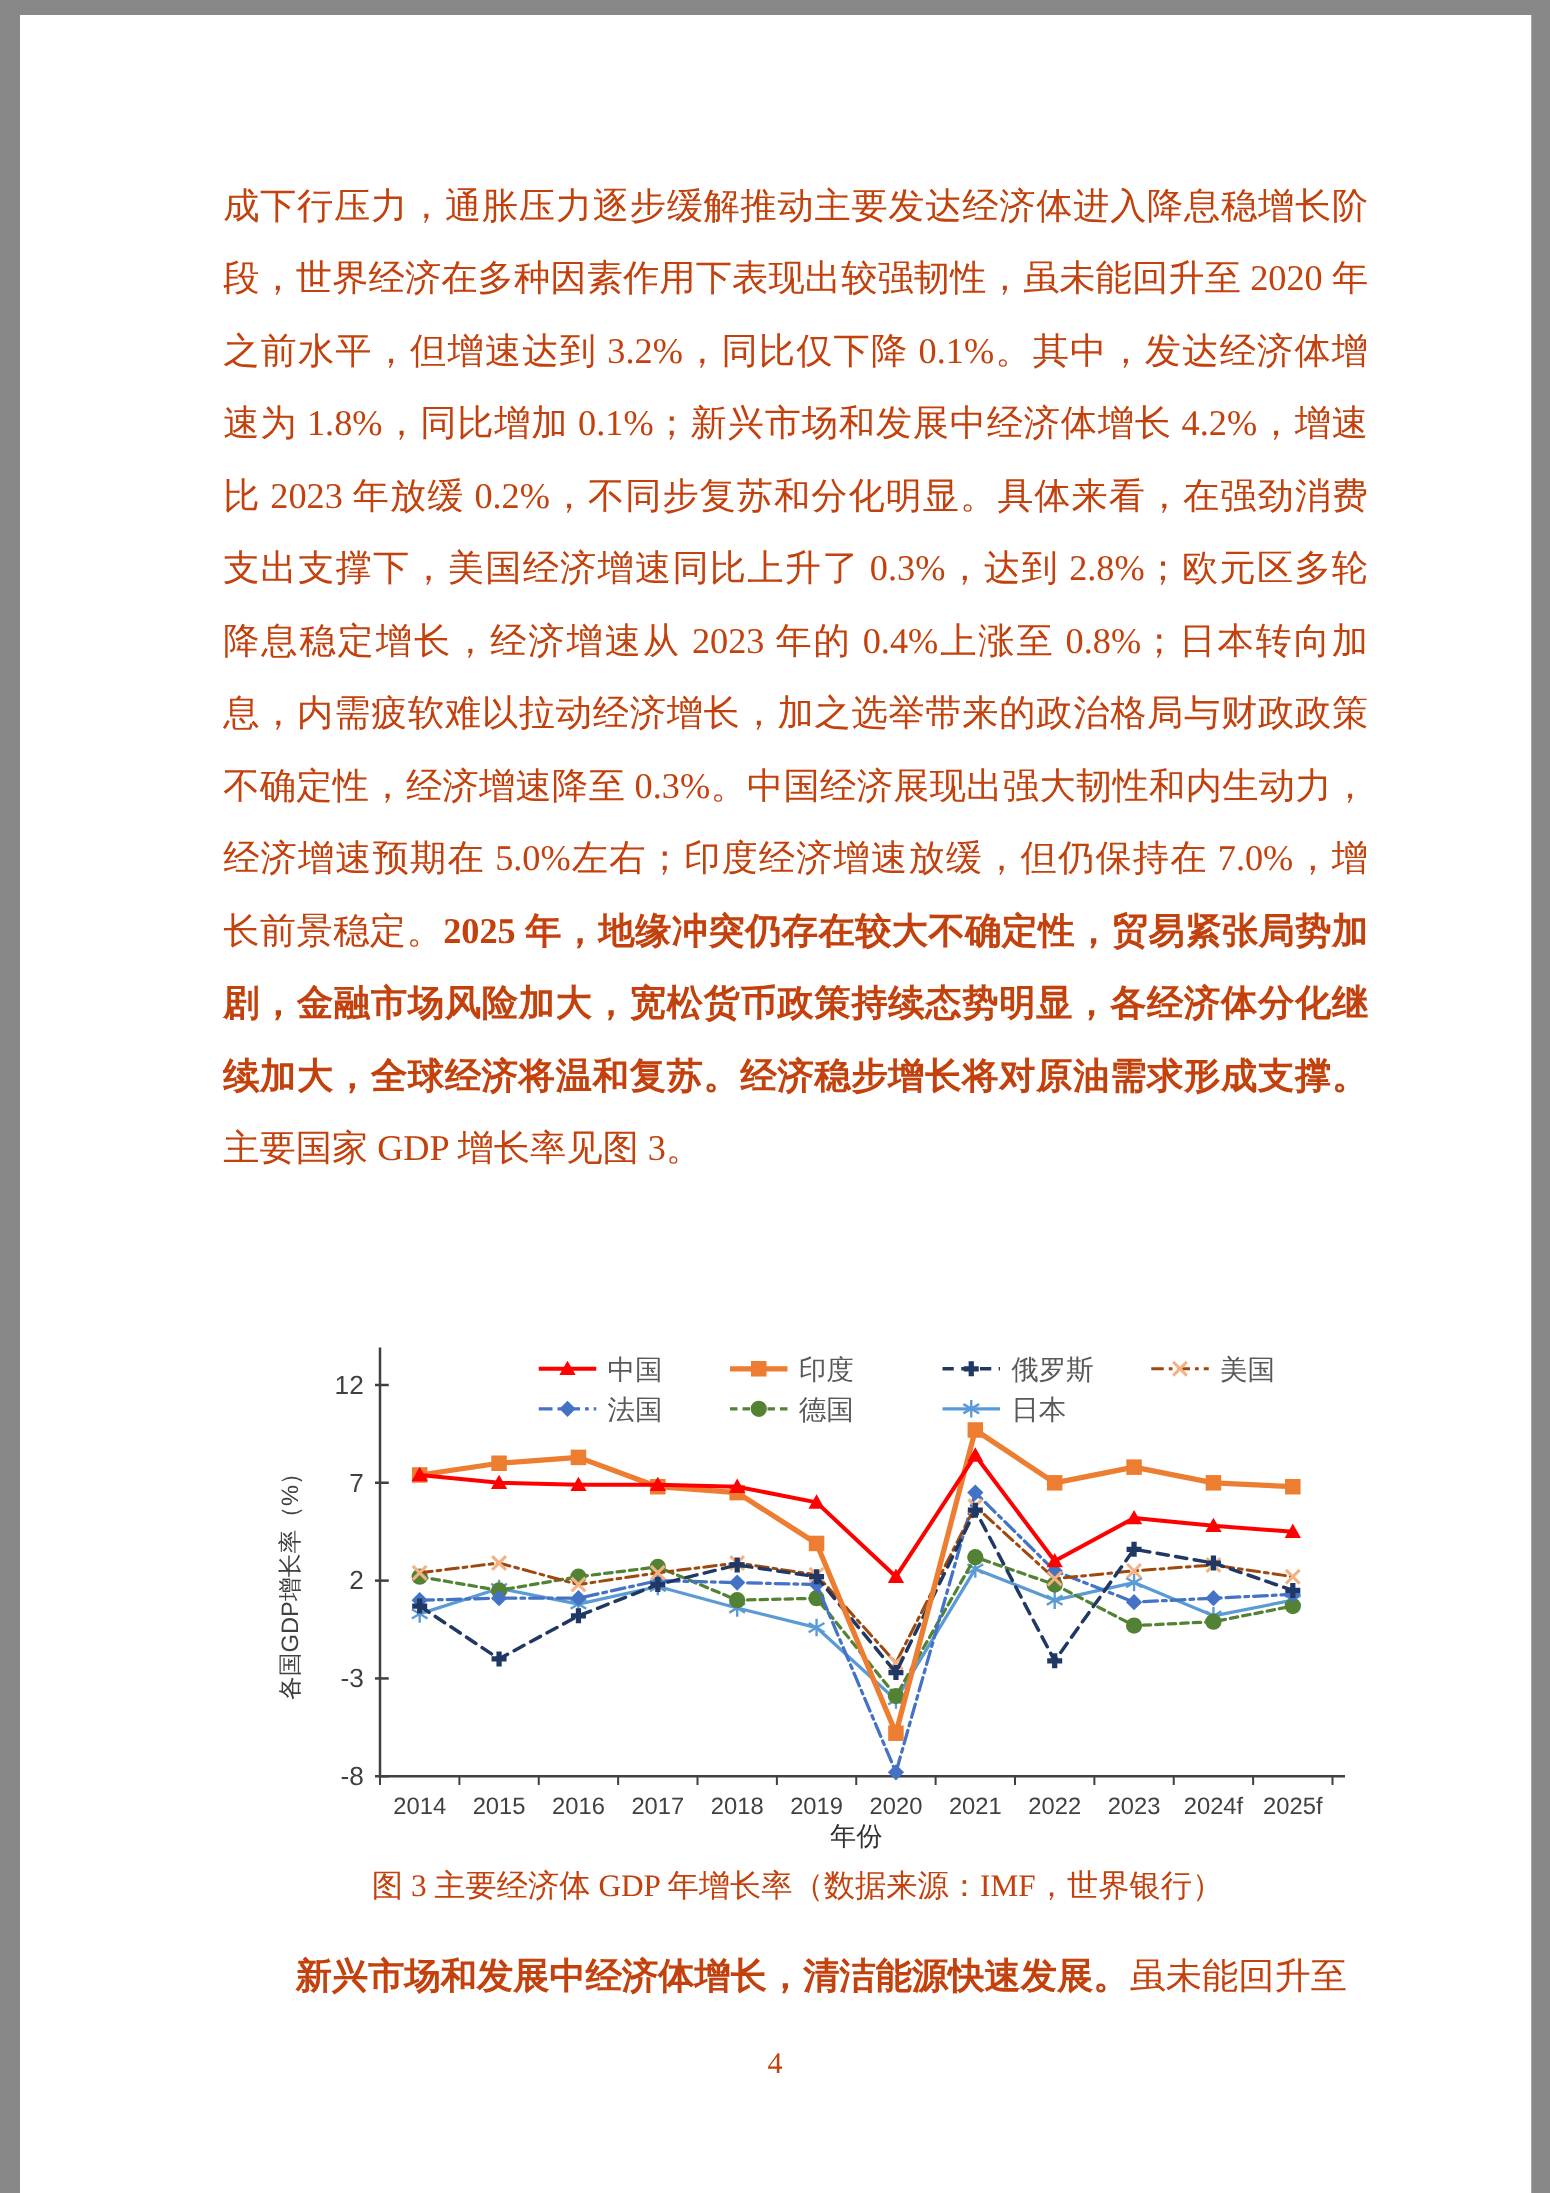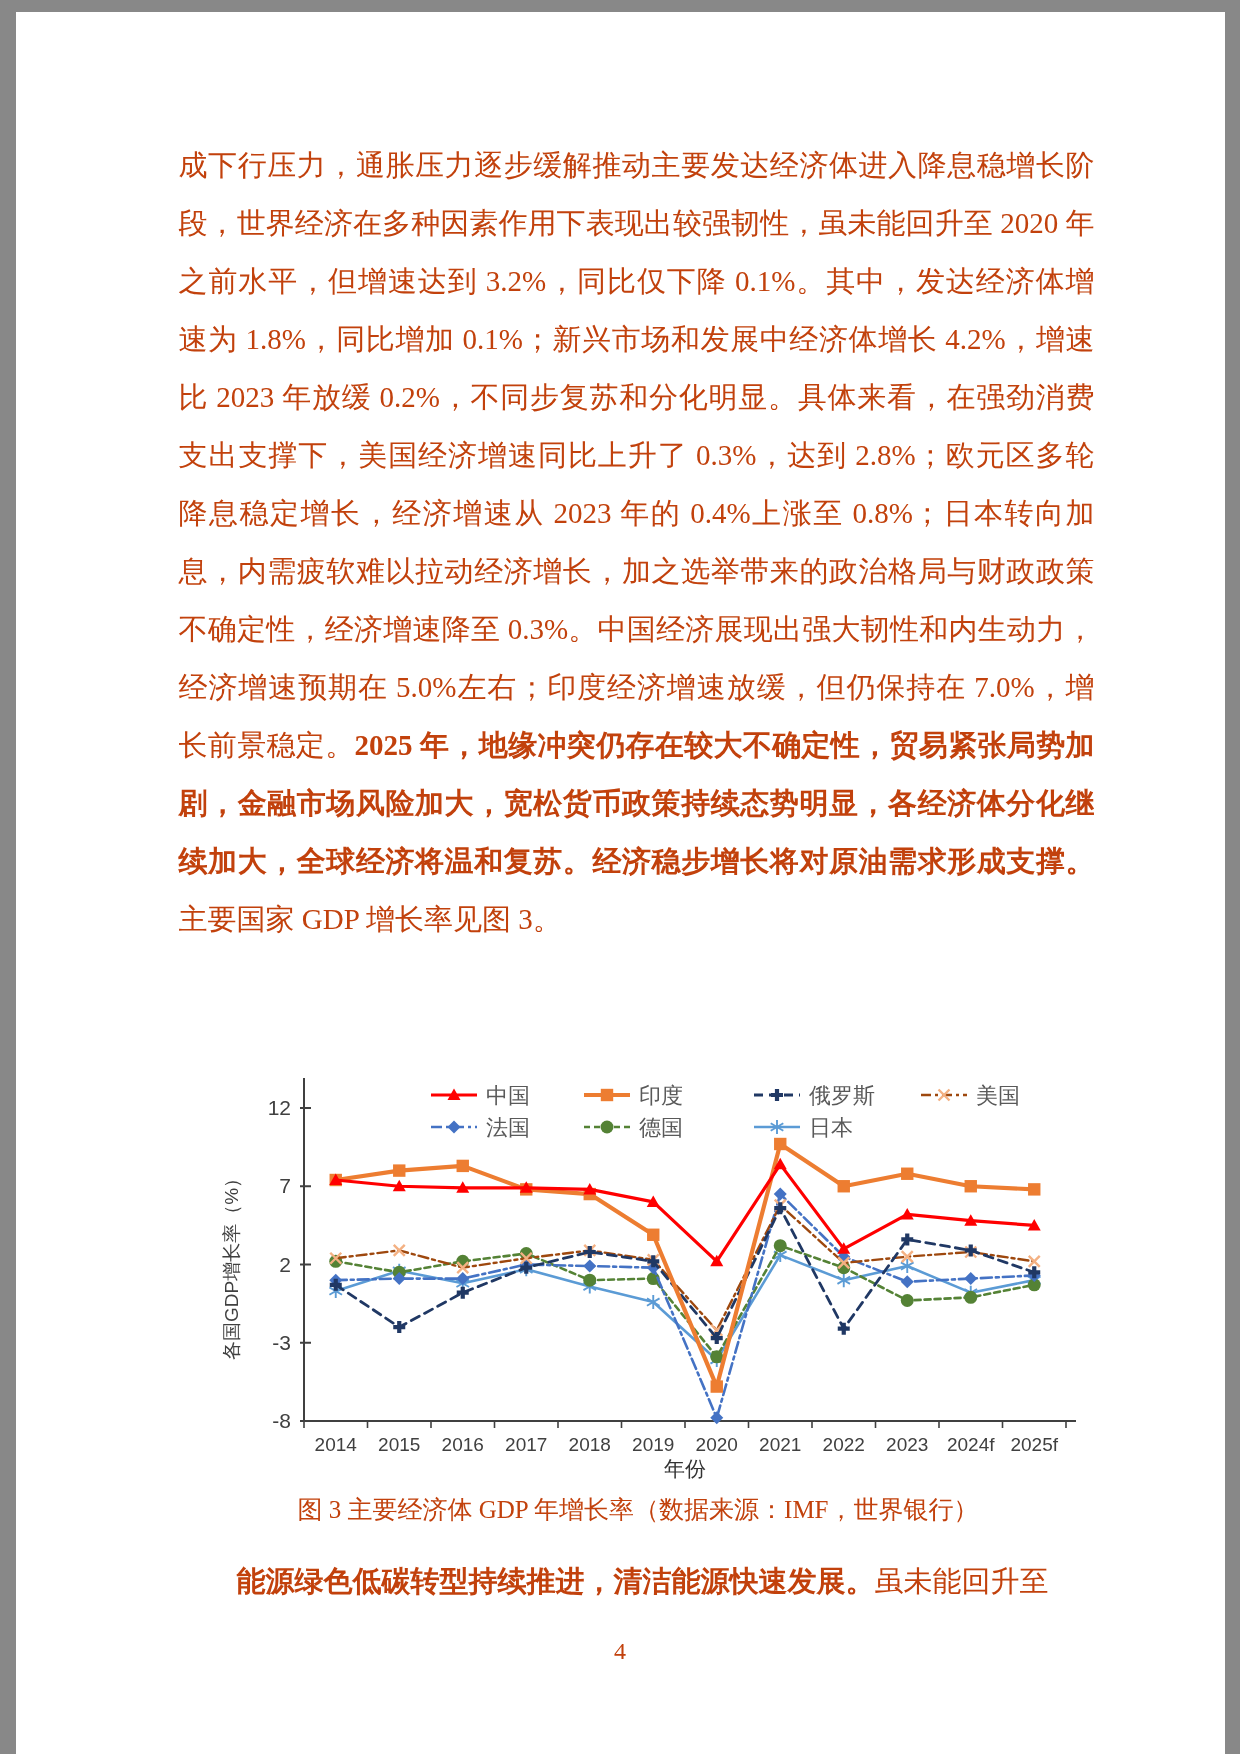--- a/index.html
+++ b/index.html
@@ -204,16 +204,16 @@
           <text x="423" y="70" font-size="22" fill="#595959" font-family="&quot;Liberation Serif&quot;,&quot;DejaVu Serif&quot;,serif">德国</text>
           <line x1="538" y1="62" x2="584" y2="62" stroke="#5B9BD5" stroke-width="2.6"></line>
           <path d="M561 55 V69 M554.7 58.3 L567.3 65.7 M554.7 65.7 L567.3 58.3" stroke="#5B9BD5" stroke-width="1.9" fill="none"></path>
           <text x="593" y="70" font-size="22" fill="#595959" font-family="&quot;Liberation Serif&quot;,&quot;DejaVu Serif&quot;,serif">日本</text>
         </g>
       </svg>
   </div>
 
   <div class="caption">图 3  主要经济体 GDP 年增长率（数据来源：IMF，世界银行）</div>
 
-  <div class="para2"><b>能源绿色低碳转型持续推进，清洁能源快速发展。</b><span>虽未能回升至</span></div>
+  <div class="para2"><b>新兴市场和发展中经济体增长，清洁能源快速发展。</b><span>虽未能回升至</span></div>
 
   <div class="pagenum">4</div>
 </div>
 
 </body></html>

